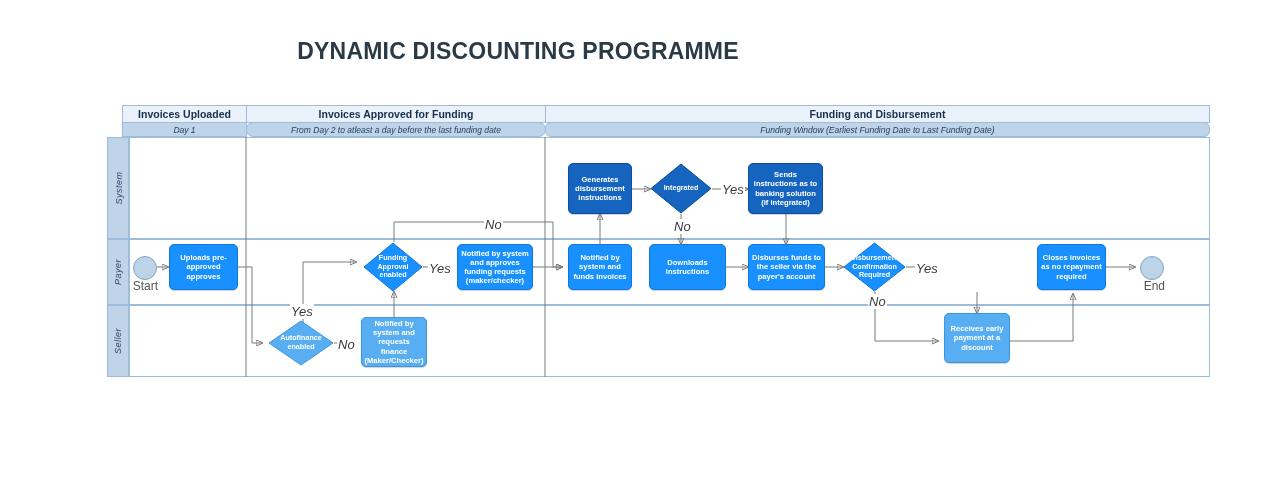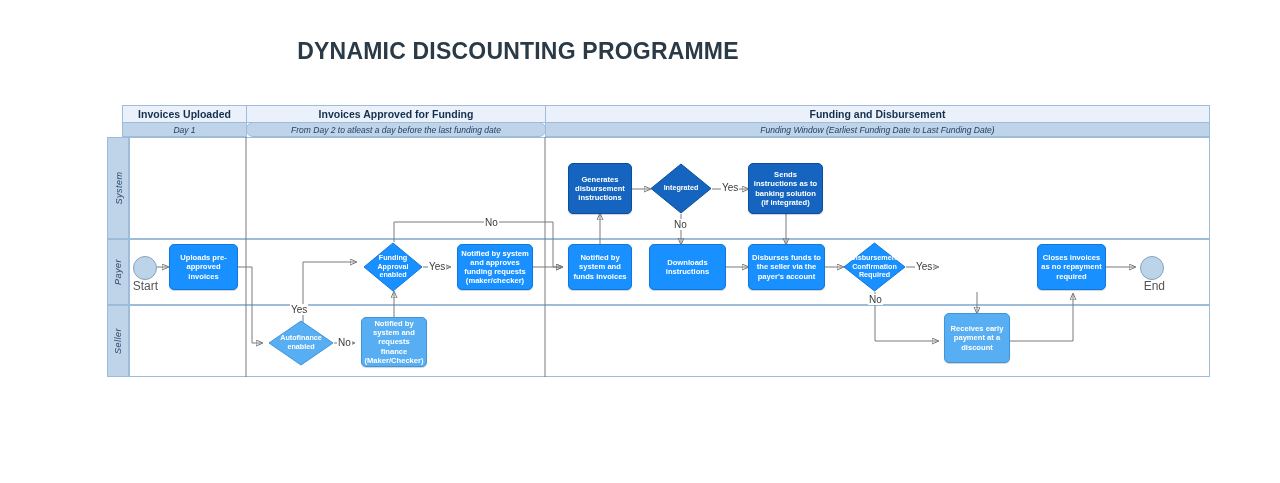--- a/index.html
+++ b/index.html
@@ -89,24 +89,25 @@
     border-radius:50%;
     background:#bdd4e8;
     border:1px solid #7fa4c6;
   }
   .term-label{
     position:absolute;
     font-size:12px;color:#555;text-align:right;
   }
   .edge-label{
     position:absolute;
-    font-size:10px;color:#3a3a3a;
+    font-size:13px;color:#3a3a3a;
     background:#ffffff;
     padding:0 1px;
     white-space:nowrap;
+    font-style:italic;
   }
   svg.conn{position:absolute;left:0;top:0;width:1280px;height:483px;pointer-events:none;}
   svg.conn path,svg.conn line{fill:none;stroke:#7a7a7a;stroke-width:1;}
 </style>
 </head>
 <body>
 
 <div id="page-title">DYNAMIC DISCOUNTING PROGRAMME</div>
 
 <div id="diagram">
@@ -120,21 +121,21 @@
   <div class="phase-title" style="left:246px;top:105px;width:300px;">
     <span>Invoices Approved for Funding</span>
   </div>
 
   <div class="phase-sub" style="left:122px;top:122px;width:125px;">
     <span>Day 1</span>
   </div>
   <div class="phase-sub" style="left:246px;top:122px;width:300px;border-radius:7px;">
     <span>From Day 2 to atleast a day before the last funding date</span>
   </div>
-  <div class="phase-sub" style="left:545px;top:122px;width:665px;">
+  <div class="phase-sub" style="left:545px;top:122px;width:665px;border-radius:6px;">
     <span>Funding Window (Earliest Funding Date to Last Funding Date)</span>
   </div>
 
   <div class="lane-label" style="left:107px;top:137px;height:102px;">
     <span>System</span>
   </div>
   <div class="lane-label" style="left:107px;top:239px;height:66px;">
     <span>Payer</span>
   </div>
   <div class="lane-label" style="left:107px;top:305px;height:72px;">
@@ -214,21 +215,21 @@
   <div class="node proc dark" style="left:748px;top:163px;width:75px;height:51px;">
     <span>Sends instructions as to banking solution (if integrated)</span>
   </div>
 
   <div class="terminator" style="left:133px;top:256px;width:22px;height:22px;"></div>
   <div class="term-label" style="left:130px;top:279px;width:28px;">
     <span>Start</span>
   </div>
 
   <div class="node proc bright" style="left:169px;top:244px;width:69px;height:46px;">
-    <span>Uploads pre-approved invoices</span>
+    <span>Uploads pre-approved approves</span>
   </div>
 
   <div class="diamond-wrap" style="left:363px;top:242px;width:60px;height:50px;">
     <svg class="dshape" viewBox="0 0 60 50" preserveAspectRatio="none">
       <polygon points="30,1 59,25 30,49 1,25" fill="#1890ff" stroke="#1177dd" stroke-width="1"></polygon>
     </svg>
     <div class="dtext">
         <span>Funding Approval enabled</span>
       </div>
   </div>

